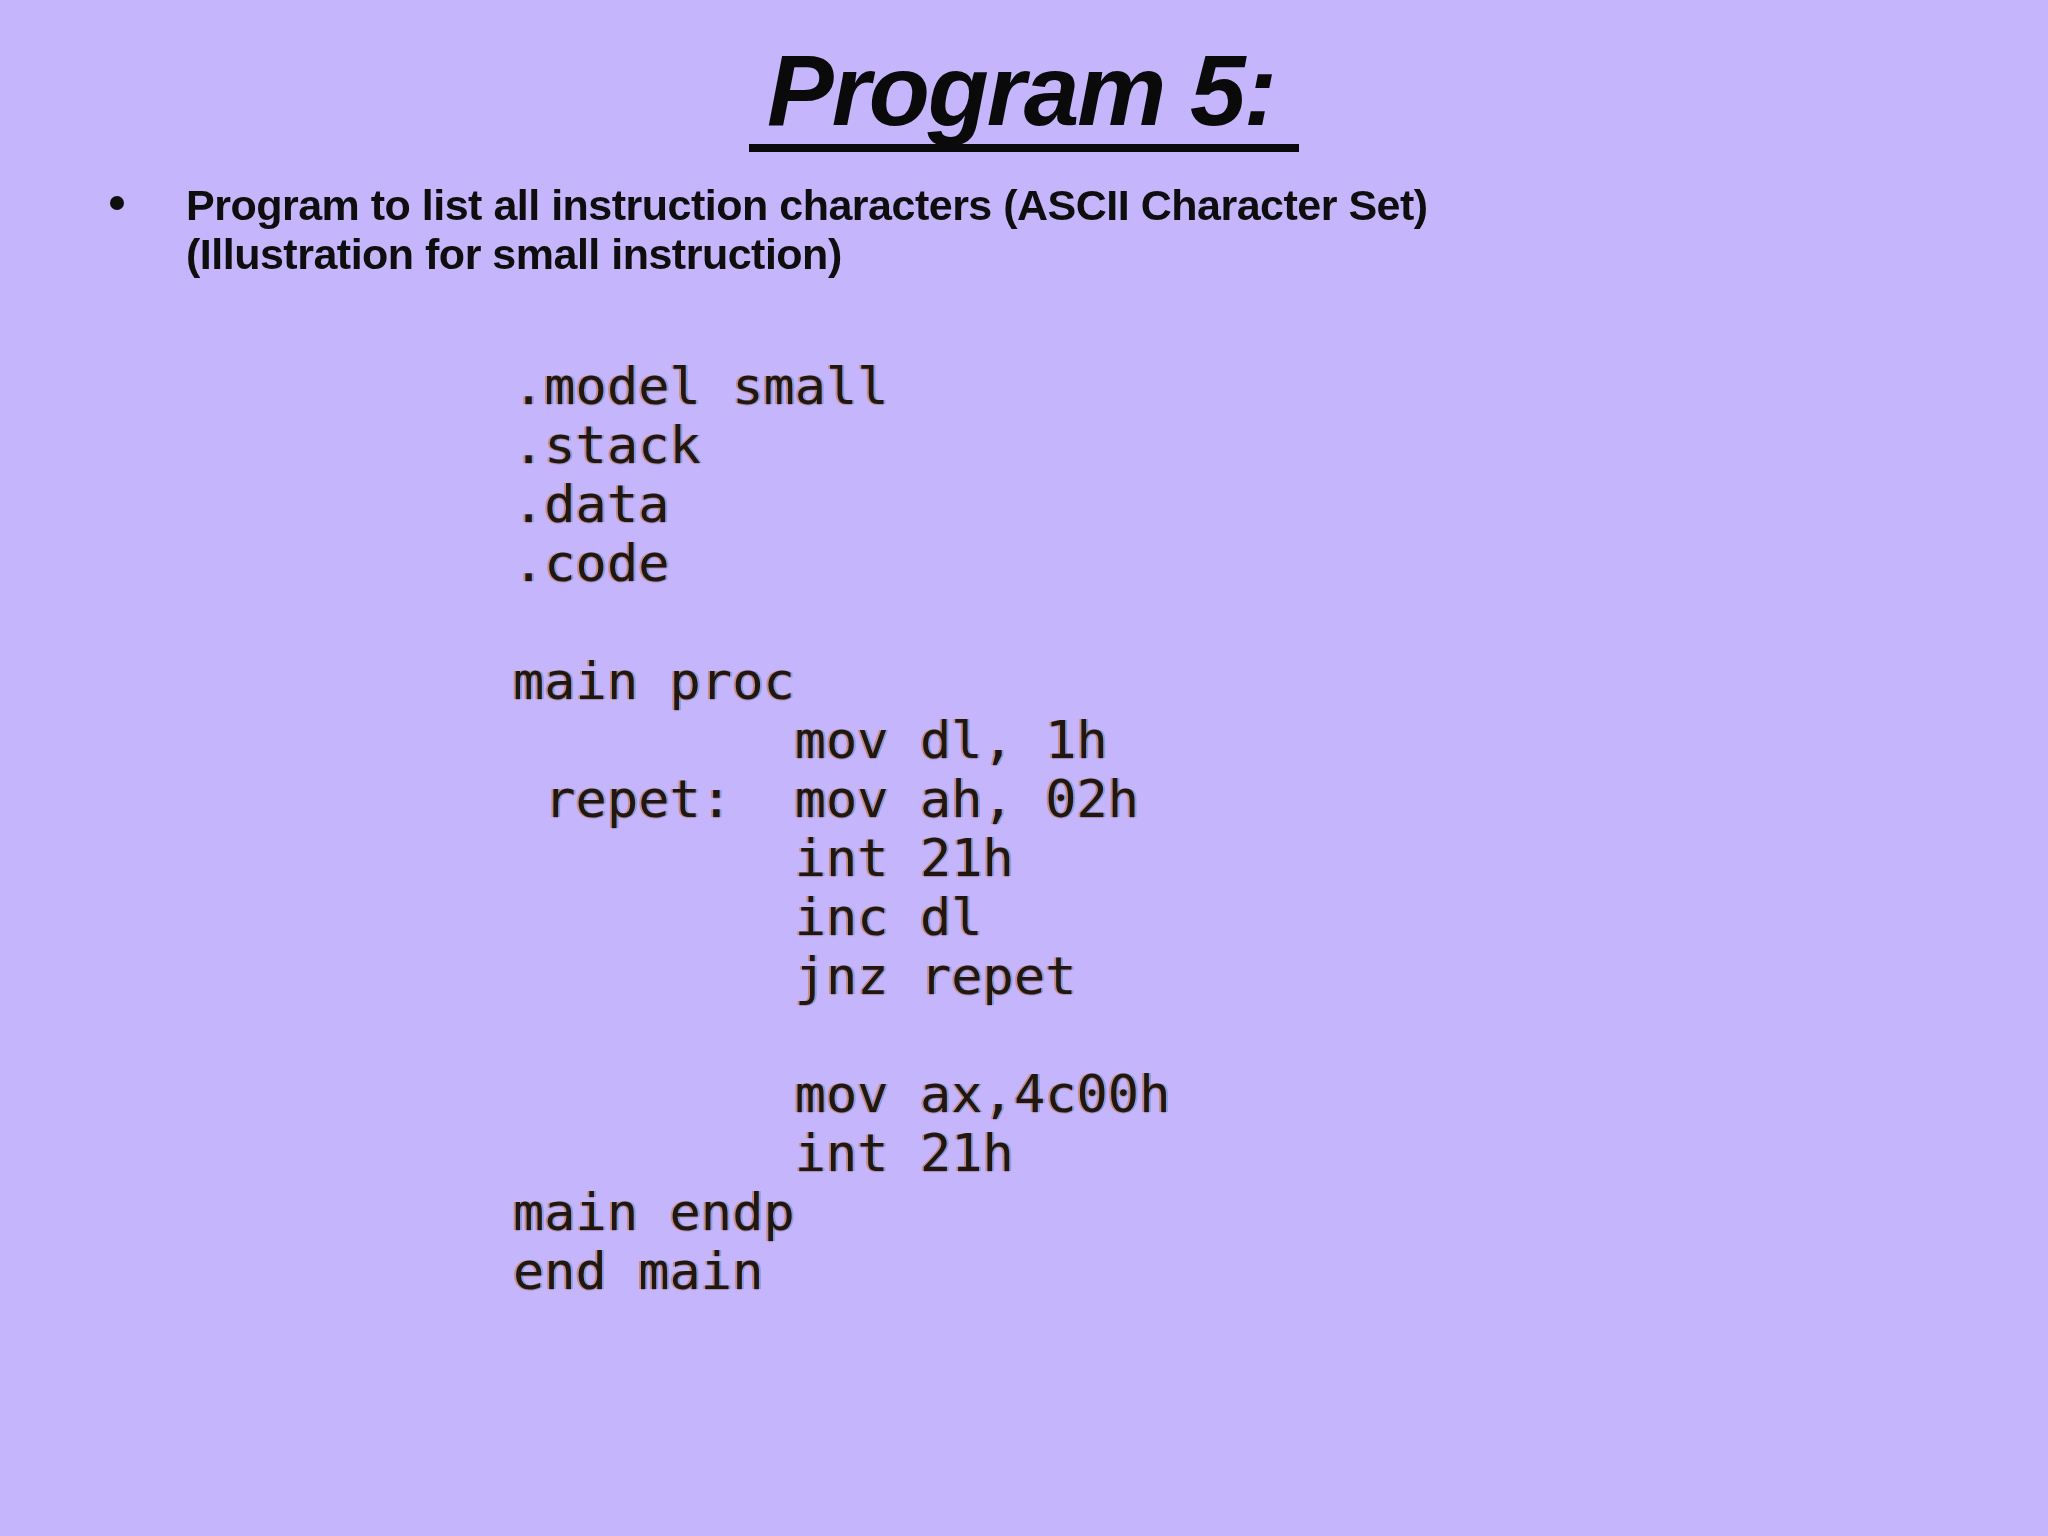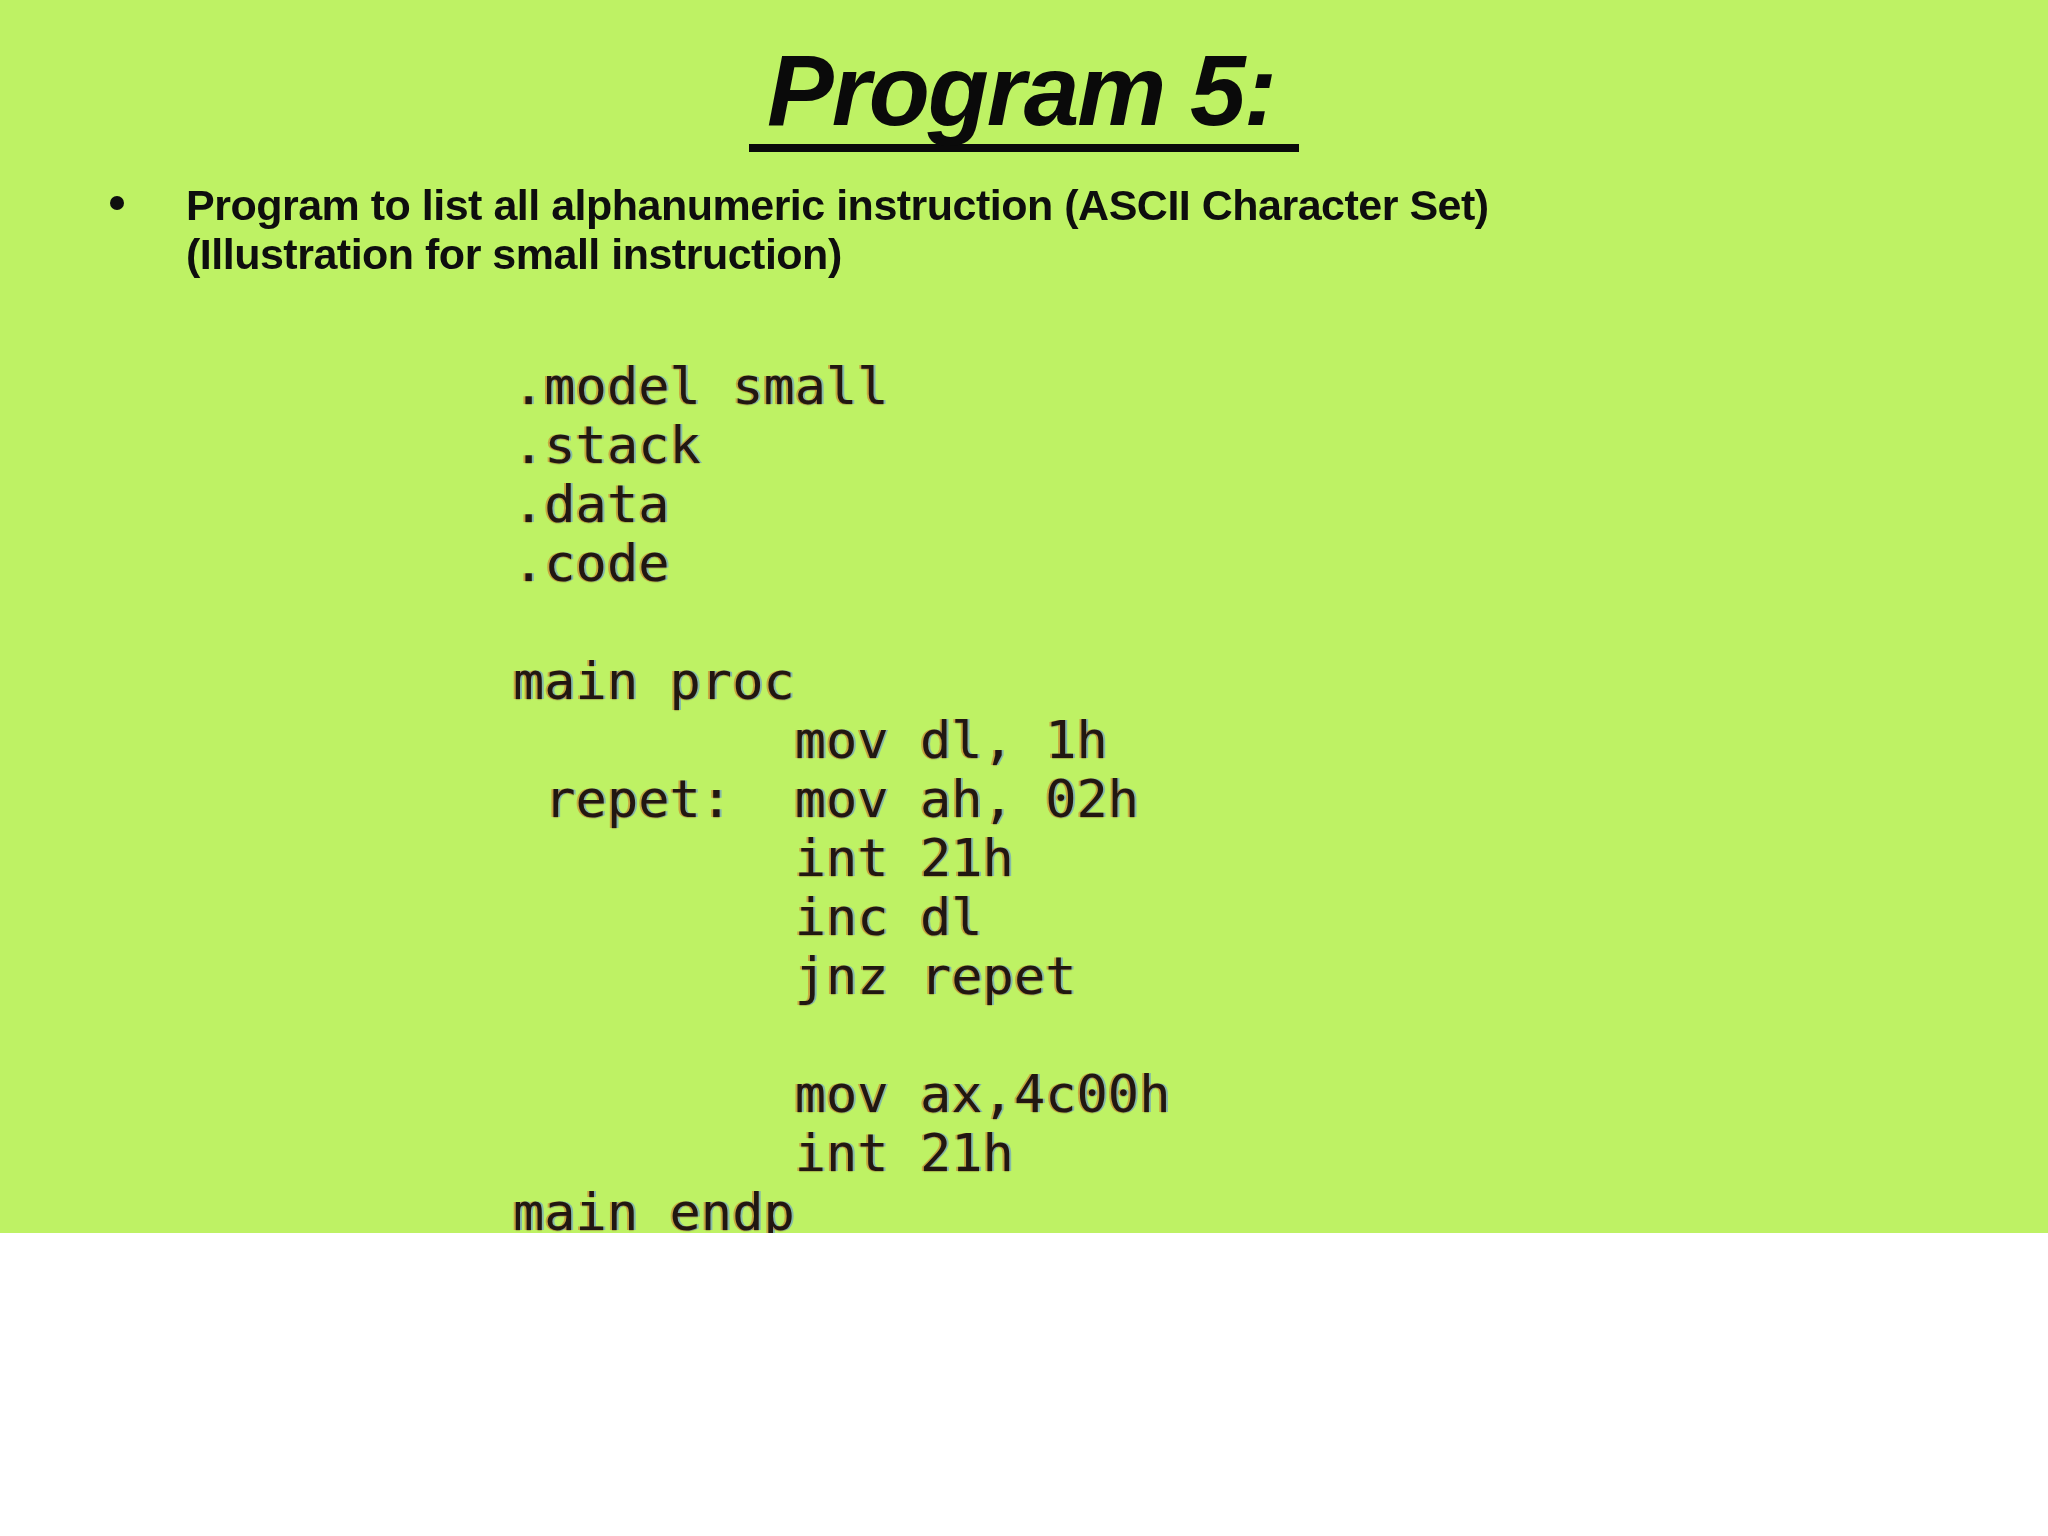--- a/index.html
+++ b/index.html
@@ -3,22 +3,22 @@
 <meta charset="utf-8">
 <style>
   html, body {
     margin: 0;
     padding: 0;
     background: #ffffff;
   }
   .slide {
     position: relative;
     width: 2048px;
-    height: 1233px;
-    background: #bef264;
+    height: 1536px;
+    background: #c4b5fd;
     overflow: hidden;
     font-family: "Liberation Sans", sans-serif;
   }
   .title-row {
     position: absolute;
     left: 0;
     top: 38px;
     width: 2048px;
     text-align: center;
   }
@@ -79,21 +79,21 @@
 
 <div class="slide">
 
   <div class="title-row">
     <h1 class="slide-title">Program 5:</h1>
   </div>
 
   <div class="bullet-dot"></div>
 
   <div class="bullet-text">
-    <div>Program to list all alphanumeric instruction (ASCII Character Set)</div>
+    <div>Program to list all instruction characters (ASCII Character Set)</div>
     <div>(Illustration for small instruction)</div>
   </div>
 
   <pre class="code-block">.model small
 .stack
 .data
 .code
 
 main proc
          mov dl, 1h

